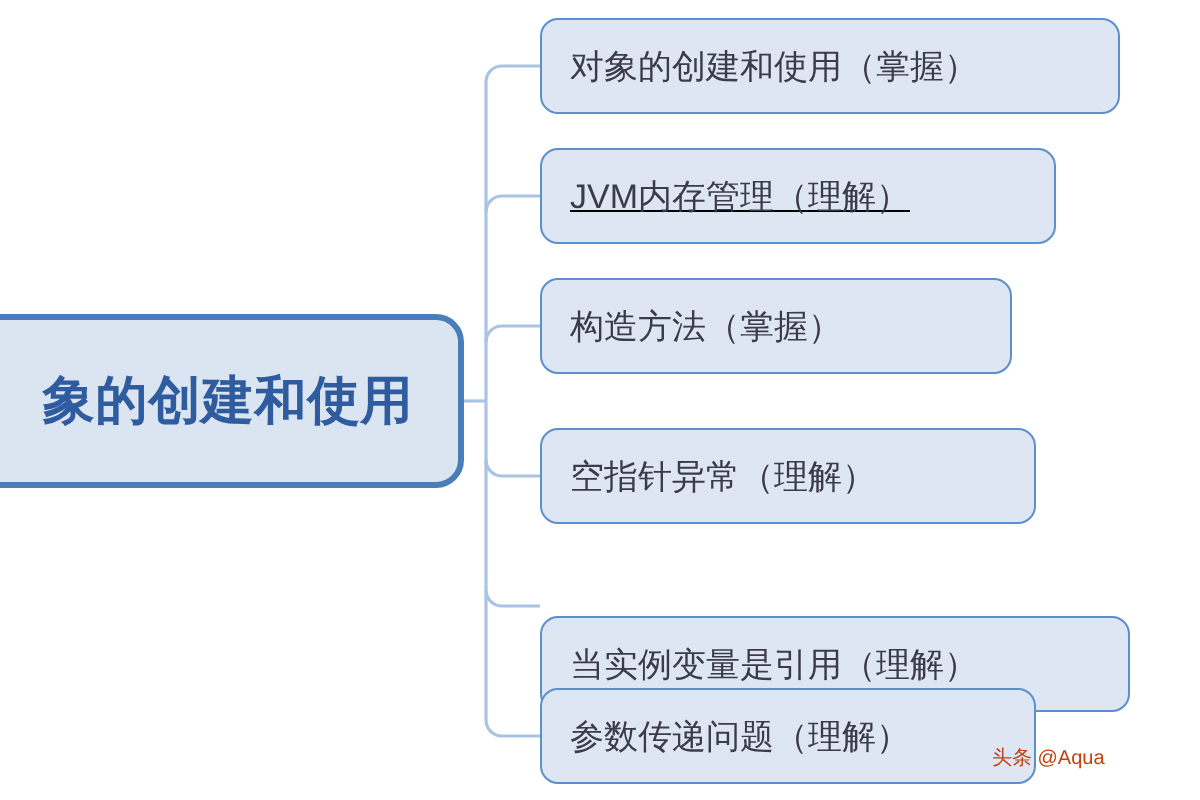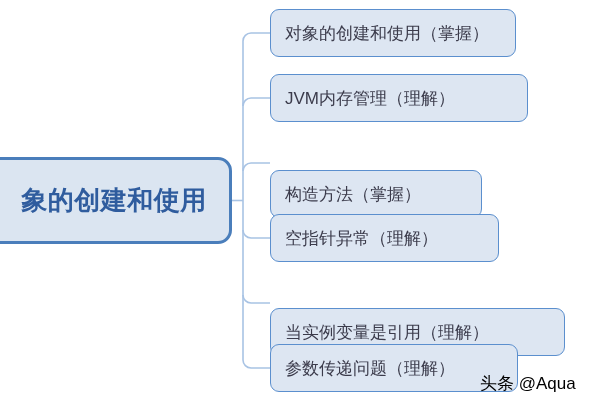--- a/index.html
+++ b/index.html
@@ -72,24 +72,24 @@
   svg.links path,
   svg.links line {
     fill: none;
     stroke: #a8c3e4;
     stroke-width: 1.6;
   }
 
   
   .watermark {
     position: absolute;
-    left: 480px;
+    left: 496px;
     top: 372px;
-    font-size: 17px;
-    color: #000000;
+    font-size: 10px;
+    color: #c2410c;
     white-space: nowrap;
     font-family: "Liberation Sans", "DejaVu Sans", sans-serif;
   }
 </style>
 </head>
 <body>
 
 <div id="canvas">
 
   <svg class="links" viewBox="0 0 600 400">
@@ -103,33 +103,33 @@
     <path d="M243 171 A8 8 0 0 1 251 163 L270 163"></path>
     <path d="M243 230 A8 8 0 0 0 251 238 L270 238"></path>
     <path d="M243 295 A8 8 0 0 0 251 303 L270 303"></path>
     <path d="M243 360 A8 8 0 0 0 251 368 L270 368"></path>
   </svg>
 
   <div class="root-node">
     <span class="root-label">象的创建和使用</span>
   </div>
 
-  <div class="child-node" style="top:9px;  width:246px;">
+  <div class="child-node" style="top:9px;  width:290px;">
     <span class="child-label">对象的创建和使用（掌握）</span>
   </div>
 
-  <div class="child-node" style="top:74px; width:258px;">
+  <div class="child-node" style="top:74px; width:258px;text-decoration:underline;">
     <span class="child-label">JVM内存管理（理解）</span>
   </div>
 
-  <div class="child-node" style="top:139px; width:212px;margin-top:31px;">
+  <div class="child-node" style="top:139px; width:236px;">
     <span class="child-label">构造方法（掌握）</span>
   </div>
 
-  <div class="child-node" style="top:214px; width:229px;">
+  <div class="child-node" style="top:214px; width:248px;">
     <span class="child-label">空指针异常（理解）</span>
   </div>
 
   <div class="child-node" style="top:279px; width:295px;margin-top:29px;">
     <span class="child-label">当实例变量是引用（理解）</span>
   </div>
 
   <div class="child-node" style="top:344px; width:248px;">
     <span class="child-label">参数传递问题（理解）</span>
   </div>

